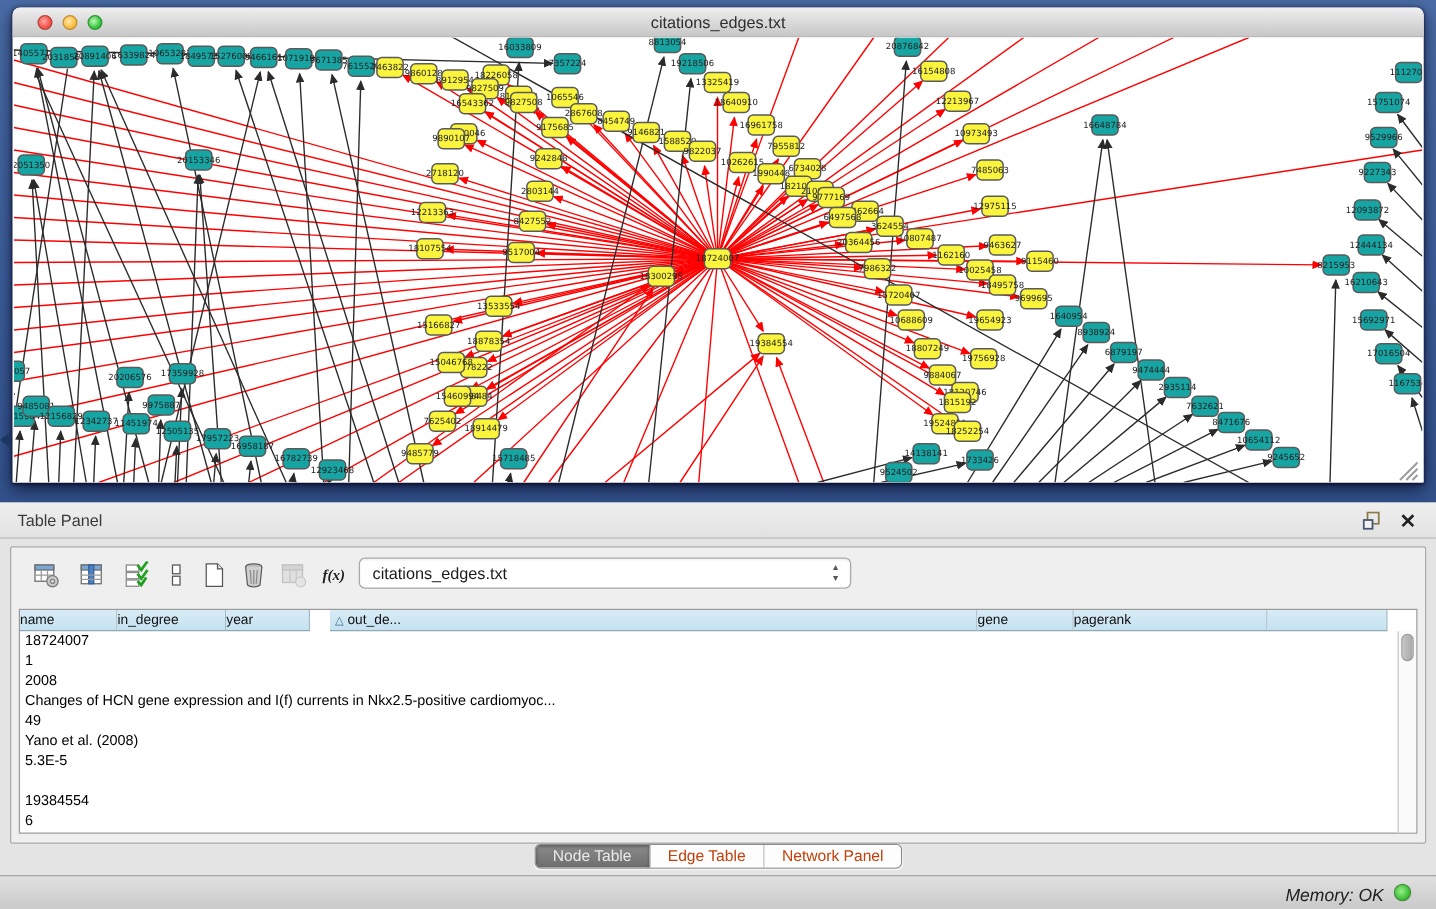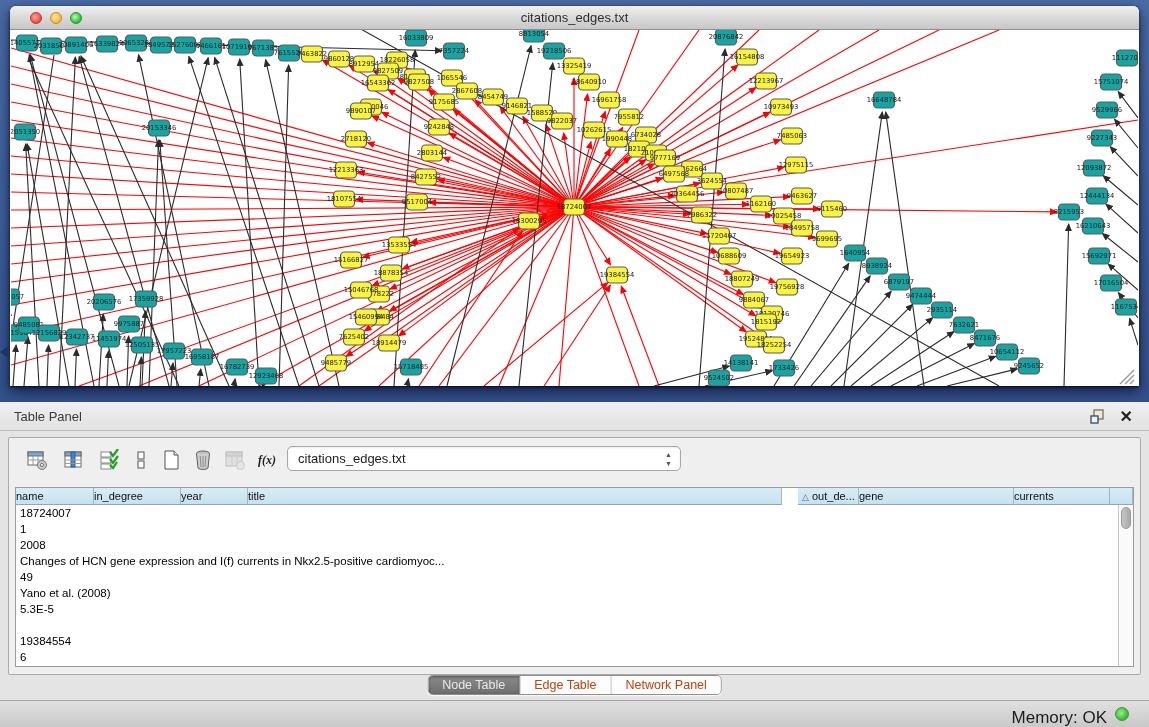--- a/index.html
+++ b/index.html
@@ -69,21 +69,21 @@
     background:#fff; box-shadow:0 1px 1px rgba(255,255,255,.8); }
   .seg-btn { padding:0 14px; font-size:12.5px; line-height:19px; color:#c2410c; background:#fdfdfd;
     border-right:1px solid #b5b5b5; cursor:pointer; white-space:nowrap; }
   .seg-btn:last-child { border-right:none; }
   .seg-btn.sel { background:linear-gradient(180deg,#8b8b8b,#6e6e6e); color:#e9e9e9;
     box-shadow:inset 0 1px 3px rgba(0,0,0,.4);text-align:center; }
 
   
   .statusbar { position:absolute; left:0; top:700px; width:1149px; height:27px;
     background:linear-gradient(180deg,#e0e0e0,#c9c9c9); border-top:1px solid #a6a6a6; }
-  .mem-label { position:absolute; right:42px; top:7px; font-size:17px; color:#1d1d1d; }
+  .mem-label { position:absolute; right:42px; top:7px; font-size:14px; color:#1d1d1d;font-style:italic; }
   .mem-dot { position:absolute; right:20px; top:6px; width:14px; height:14px; border-radius:50%;
     background:radial-gradient(circle at 5px 5px,#9bef8e,#3fc337 60%,#259422); border:1px solid #4a8e46; }
 </style>
 </head>
 <body>
 
 <div class="net-desktop">
   <div class="net-window">
     <div class="titlebar">
       <div class="tl red"></div>
@@ -897,24 +897,23 @@
         <span>citations_edges.txt</span>
         <span class="arrows">▲<br>▼</span>
       </div>
     </div>
 
     <div class="tbl">
       <div class="tbl-grid" id="table-header">
           <div class="th">name</div>
           <div class="th">in_degree</div>
           <div class="th">year</div>
-          <div class="th">title</div>
           <div class="th sorted"><span class="sort-tri">△</span> out_de...</div>
           <div class="th">gene</div>
-          <div class="th">currents</div>
+          <div class="th">pagerank</div>
           <div class="th"></div>
         </div>
       <div id="table-rows"><div class="tbl-grid tr"><div class="td">18724007</div><div class="td">1</div><div class="td">2008</div><div class="td">Changes of HCN gene expression and I(f) currents in Nkx2.5-positive cardiomyoc...</div><div class="td">49</div><div class="td">Yano et al. (2008)</div><div class="td">5.3E-5</div><div class="td"></div></div><div class="tbl-grid tr"><div class="td">19384554</div><div class="td">6</div><div class="td">2009</div></div><div class="tbl-grid tr"></div><div class="tbl-grid tr"></div><div class="tbl-grid tr"></div><div class="tbl-grid tr"></div><div class="tbl-grid tr"></div><div class="tbl-grid tr"></div><div class="tbl-grid tr"></div><div class="tbl-grid tr"></div></div>
       <div class="scroll-track">
         <div class="scroll-thumb"></div>
       </div>
     </div>
 
   </div>
 

